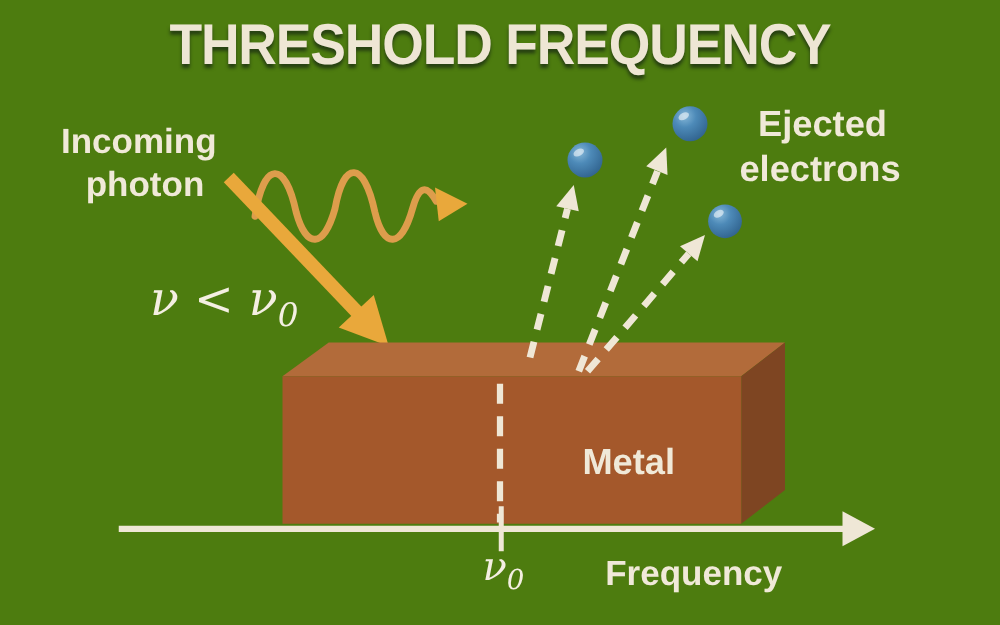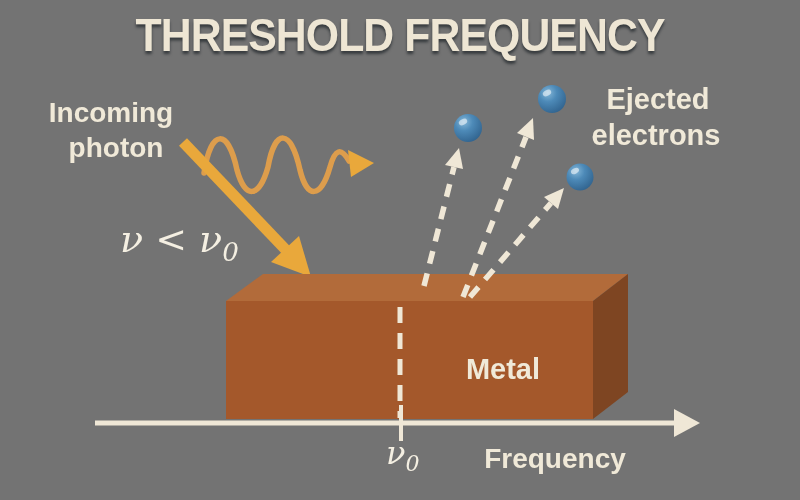--- a/index.html
+++ b/index.html
@@ -1,19 +1,19 @@
 <!DOCTYPE html>
 <html><head>
 <meta charset="utf-8">
 <style>
   html,body{margin:0;padding:0;}
   .stage{
     position:relative;
     width:800px;height:500px;
-    background:#737373;
+    background:#4d7c0f;
     overflow:hidden;
     font-family:"Liberation Sans", sans-serif;
   }
   .title{
     position:absolute;
     top:8px;left:0;width:800px;
     text-align:center;
     font-size:46px;
     font-weight:bold;
     letter-spacing:-1px;

